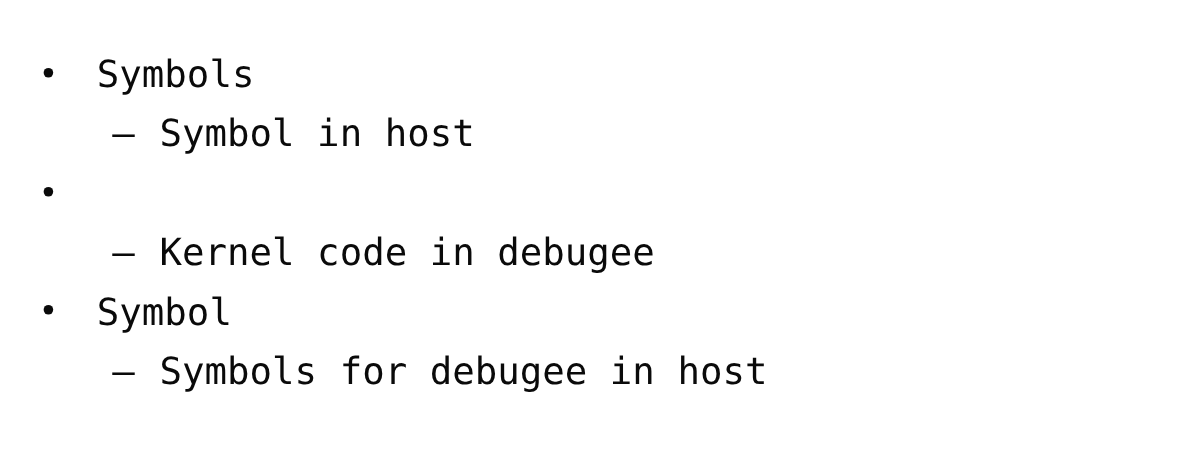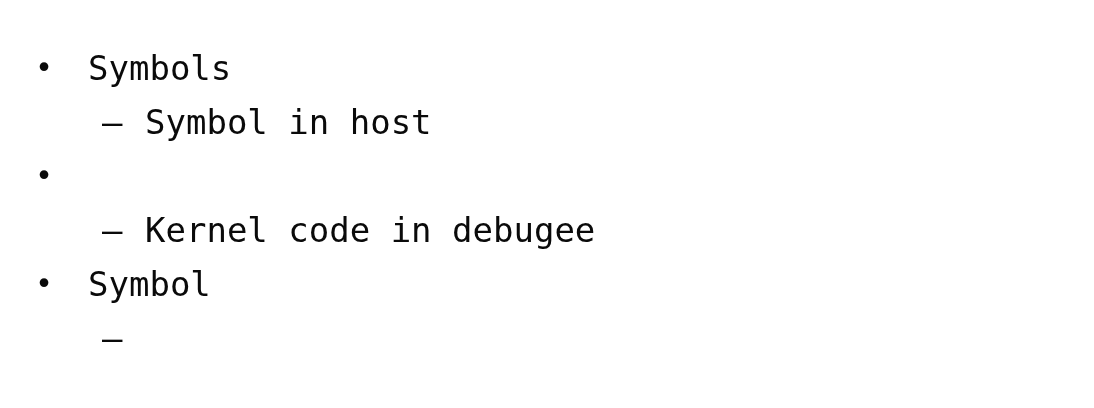--- a/index.html
+++ b/index.html
@@ -66,16 +66,17 @@
       <span class="marker">–</span>
       <span class="label">Kernel code in debugee</span>
     </div>
 
     <div class="row level1">
       <span class="marker">•</span>
       <span class="label">Symbol</span>
     </div>
     <div class="row level2">
       <span class="marker">–</span>
+      <span class="label">Symbols for debugee in host</span>
     </div>
 
   </div>
 </div>
 
 </body></html>

